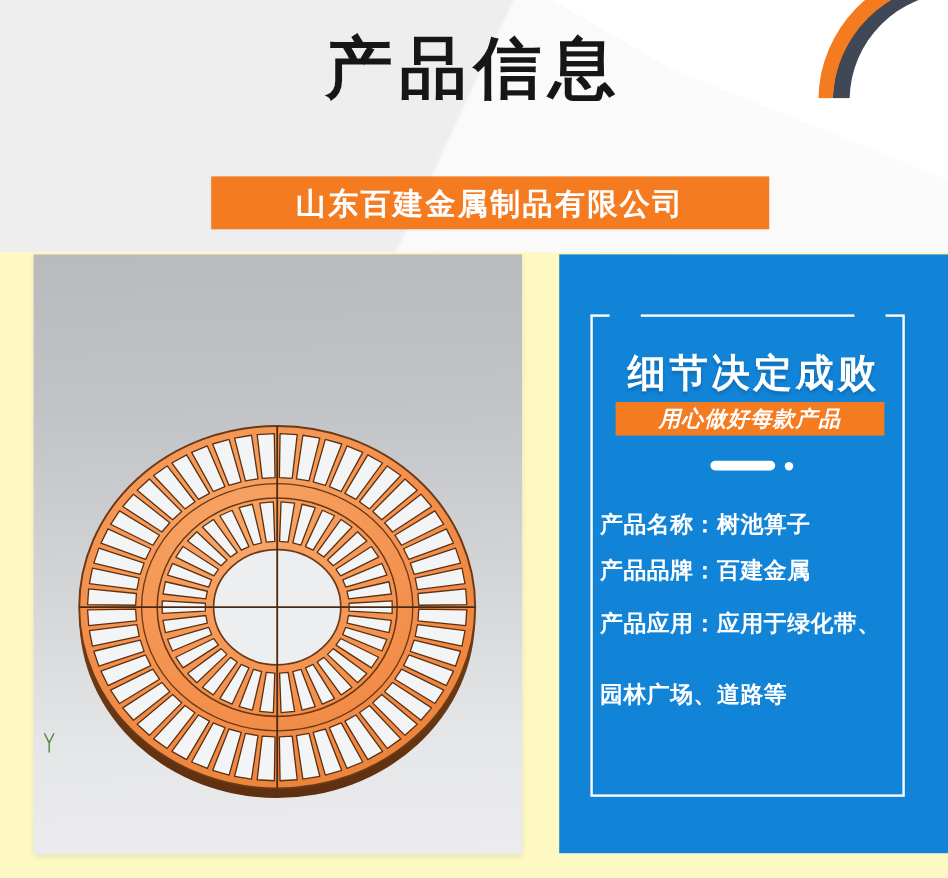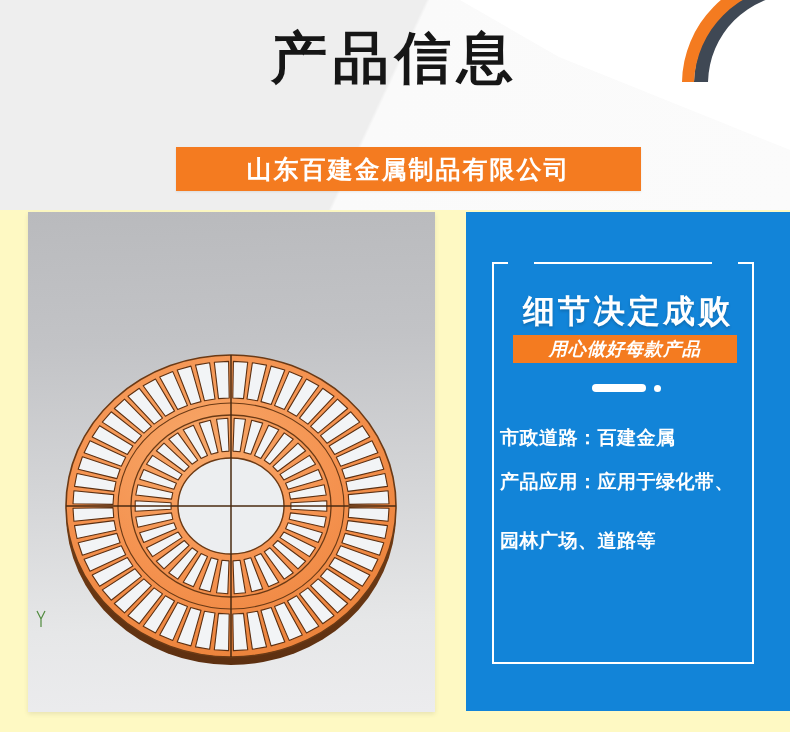--- a/index.html
+++ b/index.html
@@ -348,21 +348,24 @@
       <span>用心做好每款产品</span>
     </div>
 
     <div class="divider">
       <div class="bar"></div>
       <div class="dot"></div>
     </div>
 
     <div class="spec-list">
       <div class="spec-row">
-        <span>市政道路：</span><span>百建金属</span>
+        <span>产品名称：</span><span>树池箅子</span>
+      </div>
+      <div class="spec-row">
+        <span>产品品牌：</span><span>百建金属</span>
       </div>
       <div class="spec-row multiline">
         <span>产品应用：</span><span>应用于绿化带、</span><br>
         <br>
         <span>园林广场、道路等</span>
       </div>
     </div>
 
   </div>
 

